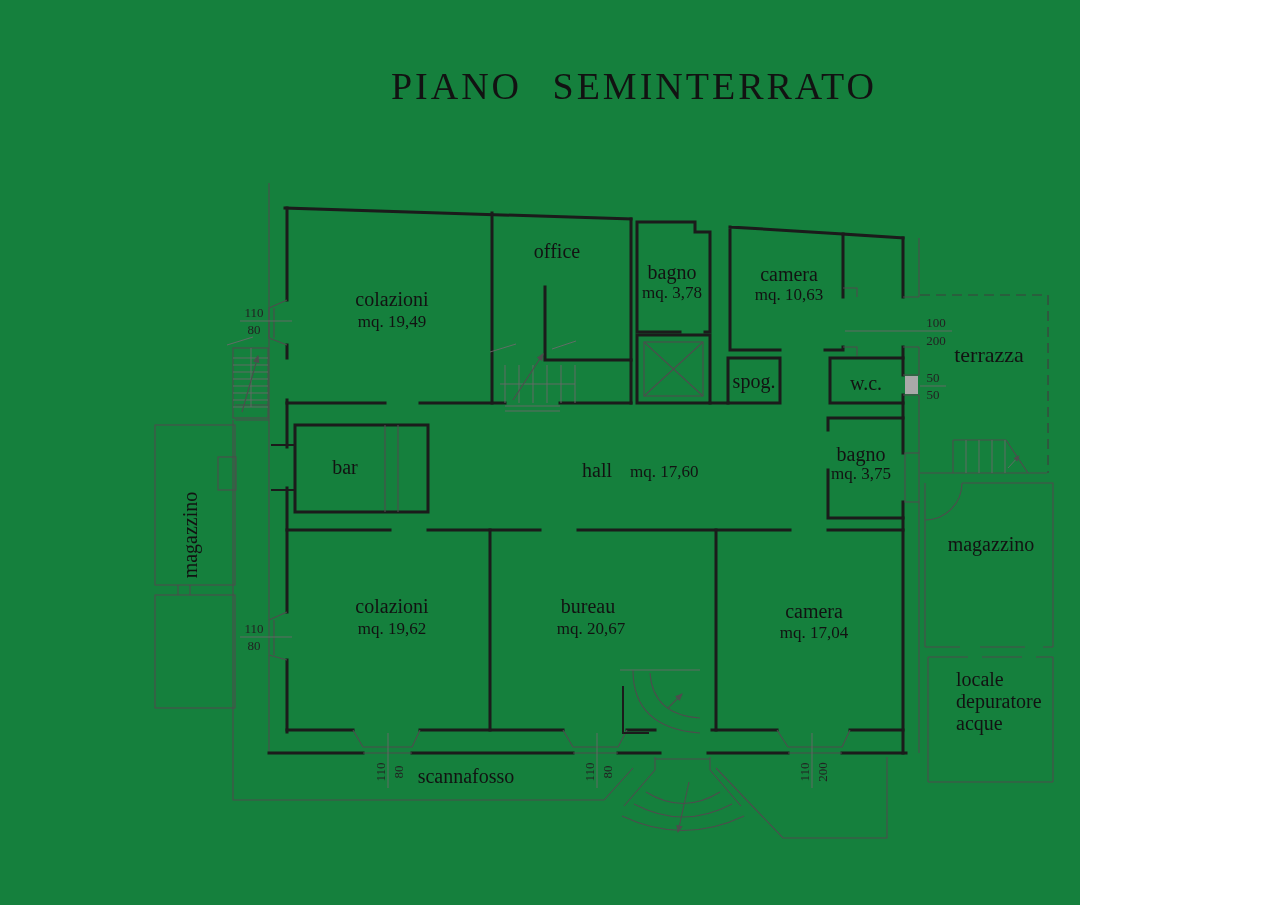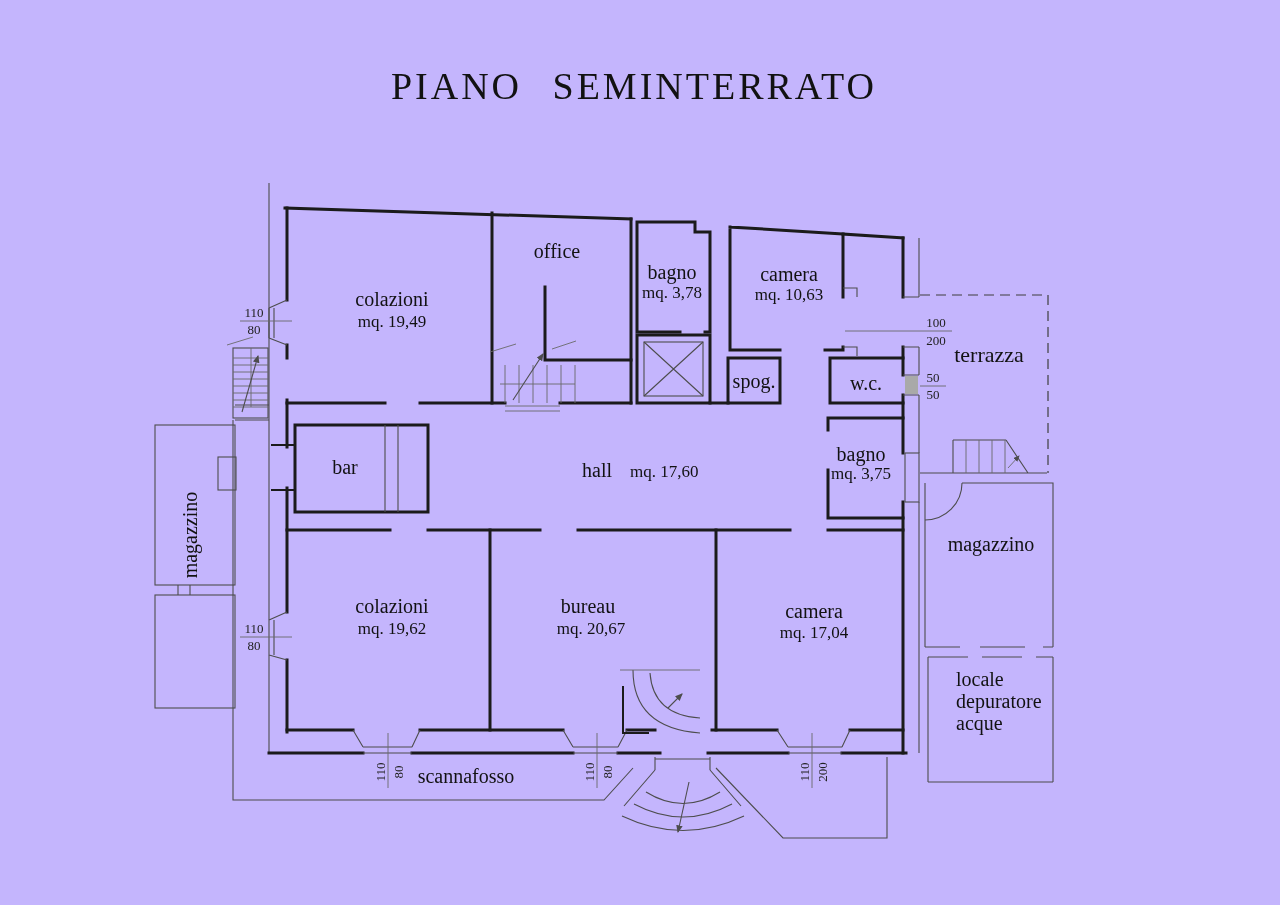--- a/index.html
+++ b/index.html
@@ -1,16 +1,16 @@
 <!DOCTYPE html>
 <html><head>
 <meta charset="utf-8">
 <style>
   html,body{margin:0;padding:0;background:#ffffff;}
-  .page{position:relative;width:1280px;height:905px;background:#c4b5fd;overflow:hidden;
+  .page{position:relative;width:1080px;height:905px;background:#15803d;overflow:hidden;
         font-family:"Liberation Serif","DejaVu Serif",serif;}
   svg{display:block;}
   
   .w3{stroke:#1b1b1b;stroke-width:3;fill:none;stroke-linecap:square;}
   .w2{stroke:#1b1b1b;stroke-width:2;fill:none;stroke-linecap:square;}
   .t {stroke:#4d4d4d;stroke-width:1.1;fill:none;stroke-linecap:butt;}
   .t8{stroke:#6a6a6a;stroke-width:0.9;fill:none;}
   .d {stroke:#3f3f3f;stroke-width:1.2;fill:none;stroke-dasharray:10 6;}
   .grayfill{fill:#a9a9a9;stroke:none;}
   text{fill:#121212;}

